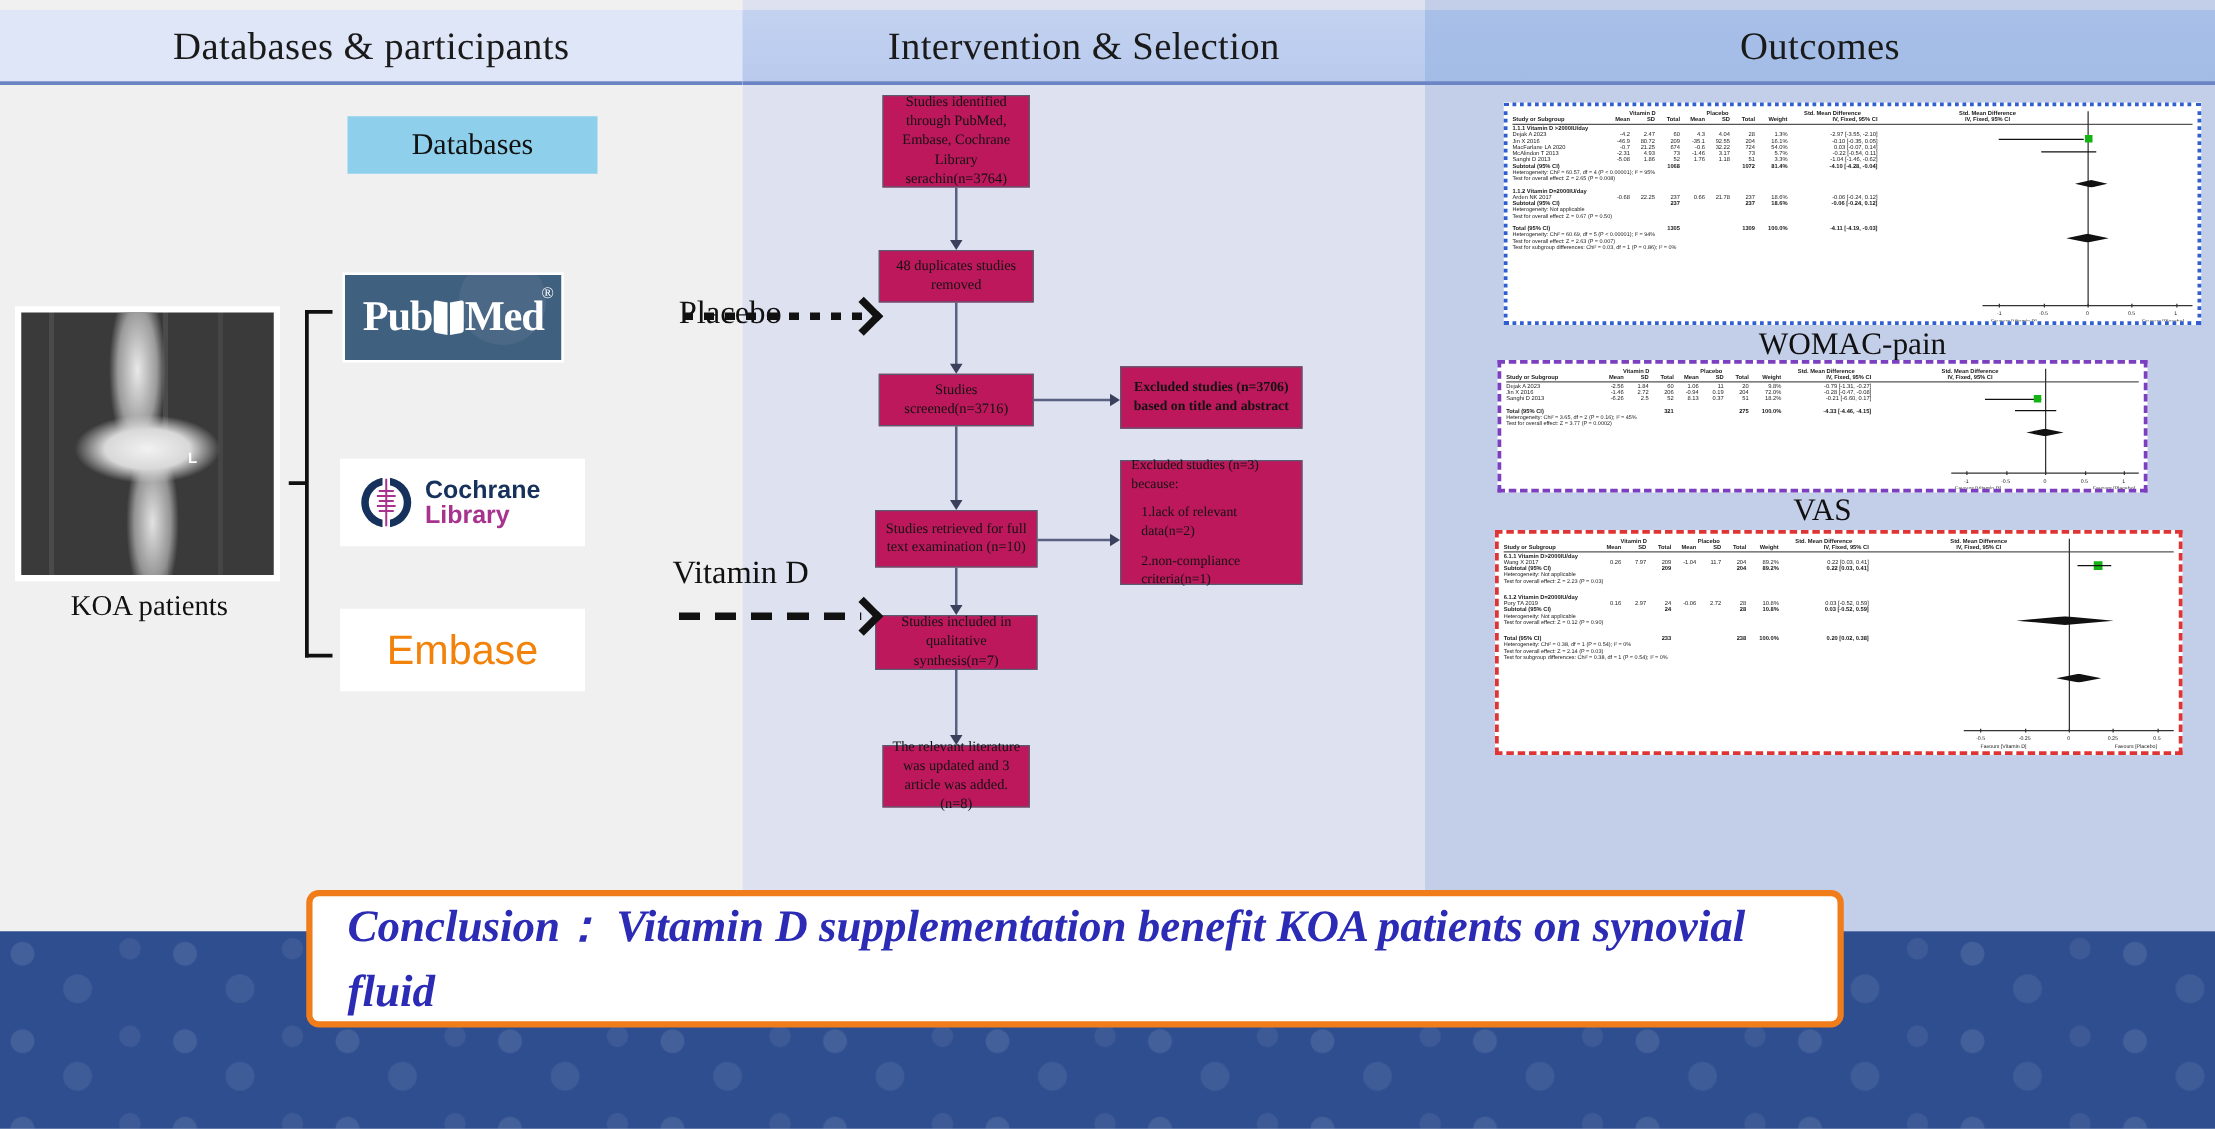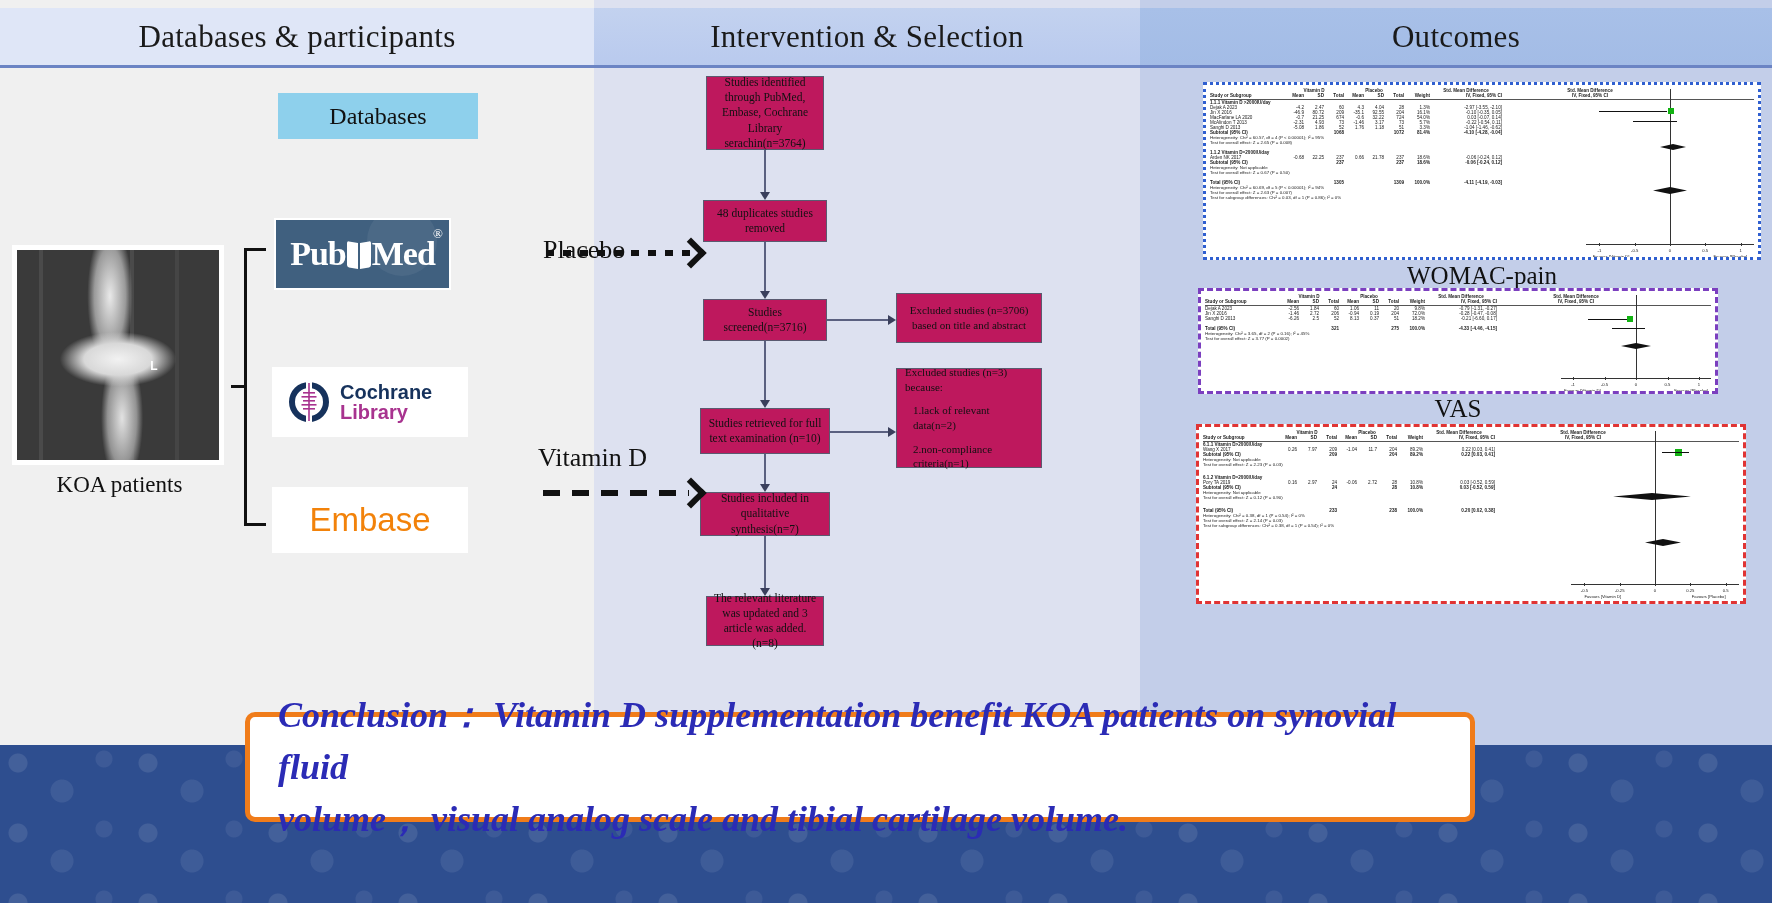--- a/index.html
+++ b/index.html
@@ -289,21 +289,21 @@
   <div class="arrow-down" style="left:760px; top:484px;"></div>
 
   <div class="fbox" style="left:700px; top:492px; width:130px; height:44px;">Studies included in qualitative synthesis(n=7)</div>
   <div class="fline" style="left:764px; top:536px; width:1.5px; height:54px;"></div>
   <div class="arrow-down" style="left:760px; top:588px;"></div>
 
   <div class="fbox" style="left:706px; top:596px; width:118px; height:50px;">The relevant literature was updated and 3 article was added.(n=8)</div>
 
   <div class="fline" style="left:827px; top:319px; width:63px; height:1.5px;"></div>
   <div class="arrow-right" style="left:888px; top:315px;"></div>
-  <div class="fbox" style="left:896px; top:293px; width:146px; height:50px; font-size:11px;">Excluded studies (n=3706) based on title and abstract</div>
+  <div class="fbox" style="left:896px; top:293px; width:146px; height:50px; font-size:11px;font-weight:bold;">Excluded studies (n=3706) based on title and abstract</div>
 
   <div class="fline" style="left:830px; top:431px; width:60px; height:1.5px;"></div>
   <div class="arrow-right" style="left:888px; top:427px;"></div>
   <div class="fbox" style="left:896px; top:368px; width:146px; height:100px; font-size:11px; flex-direction:column; align-items:flex-start; justify-content:center; text-align:left; gap:9px; padding:6px 8px;">
     <span>Excluded studies (n=3) because:</span>
     <span style="padding-left:8px;">1.lack of relevant data(n=2)</span>
     <span style="padding-left:8px;">2.non-compliance criteria(n=1)</span>
   </div>
 
   <div class="side-label" style="left:543px; top:235px;">Placebo</div>
@@ -694,16 +694,15 @@
       </div>
     </div>
   </div>
 
   <div class="navy-band">
     <div class="pattern"></div>
   </div>
 
   <div class="conclusion">
     <p>Conclusion： Vitamin D supplementation benefit KOA patients on synovial fluid</p>
-    <p>volume， visual analog scale and tibial cartilage volume.</p>
   </div>
 
 </div>
 
 </body></html>

